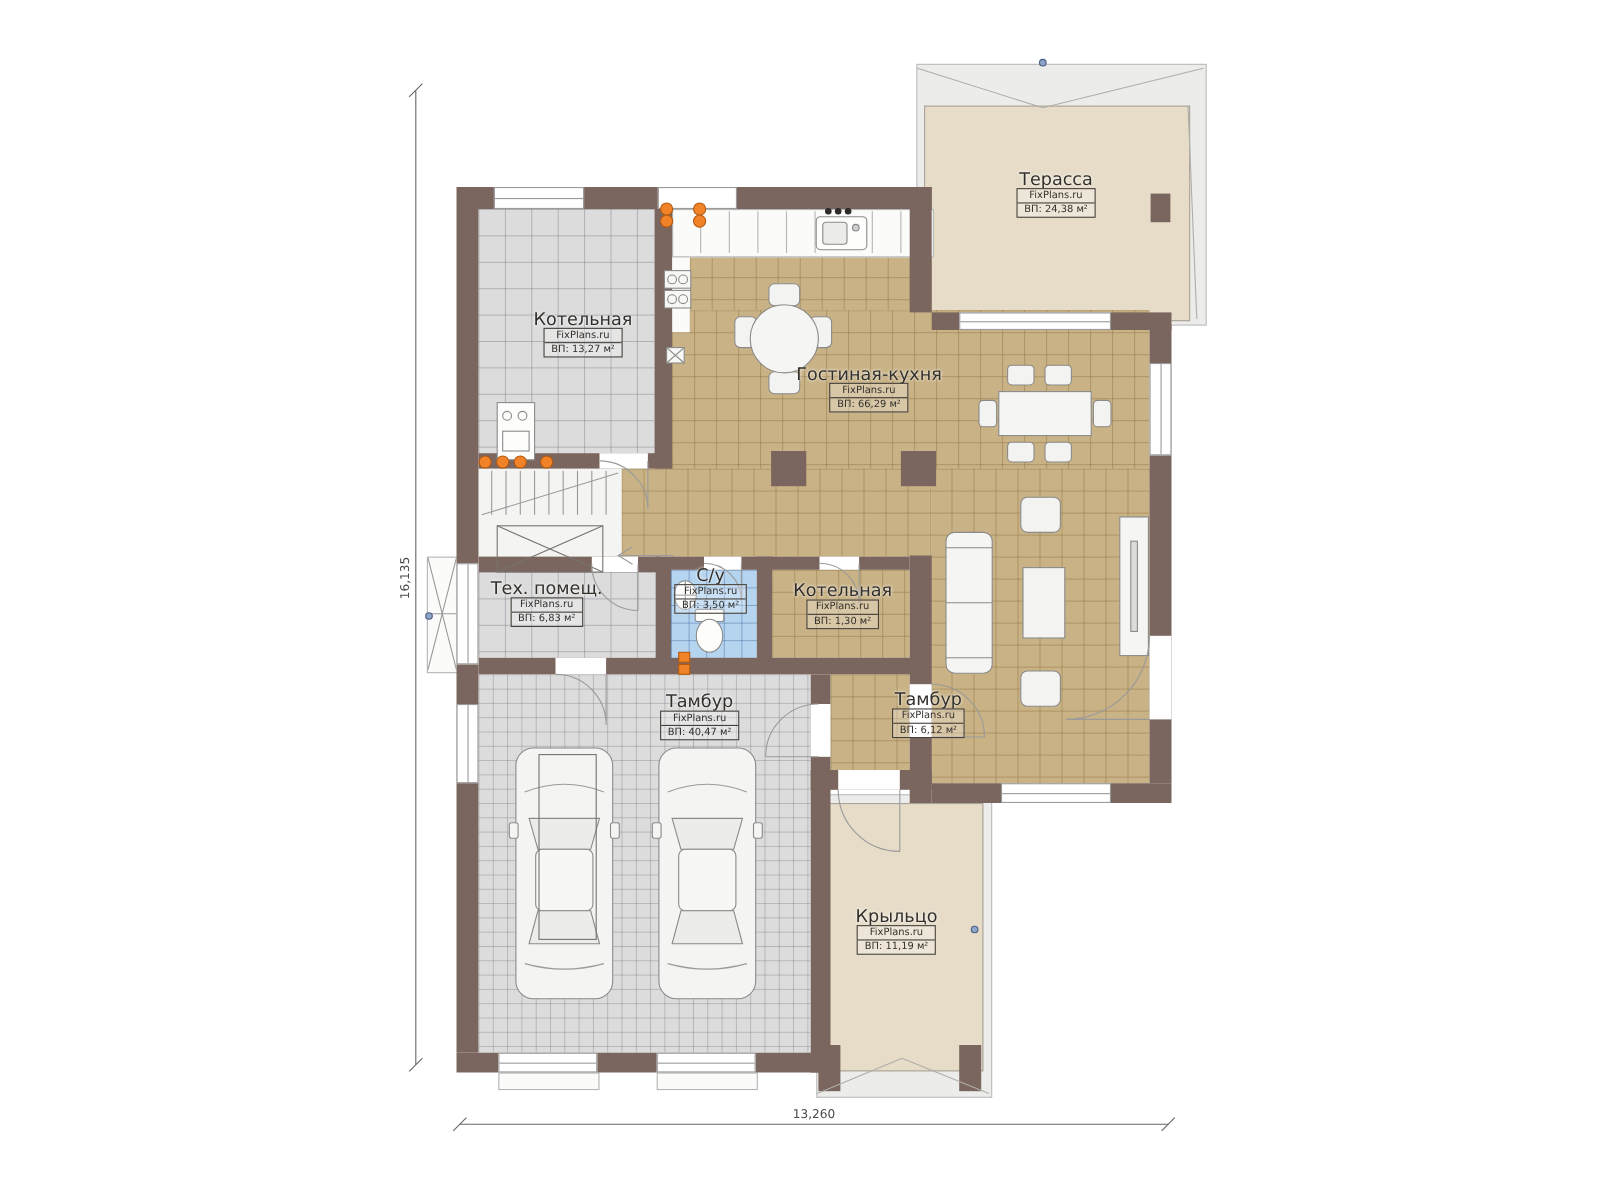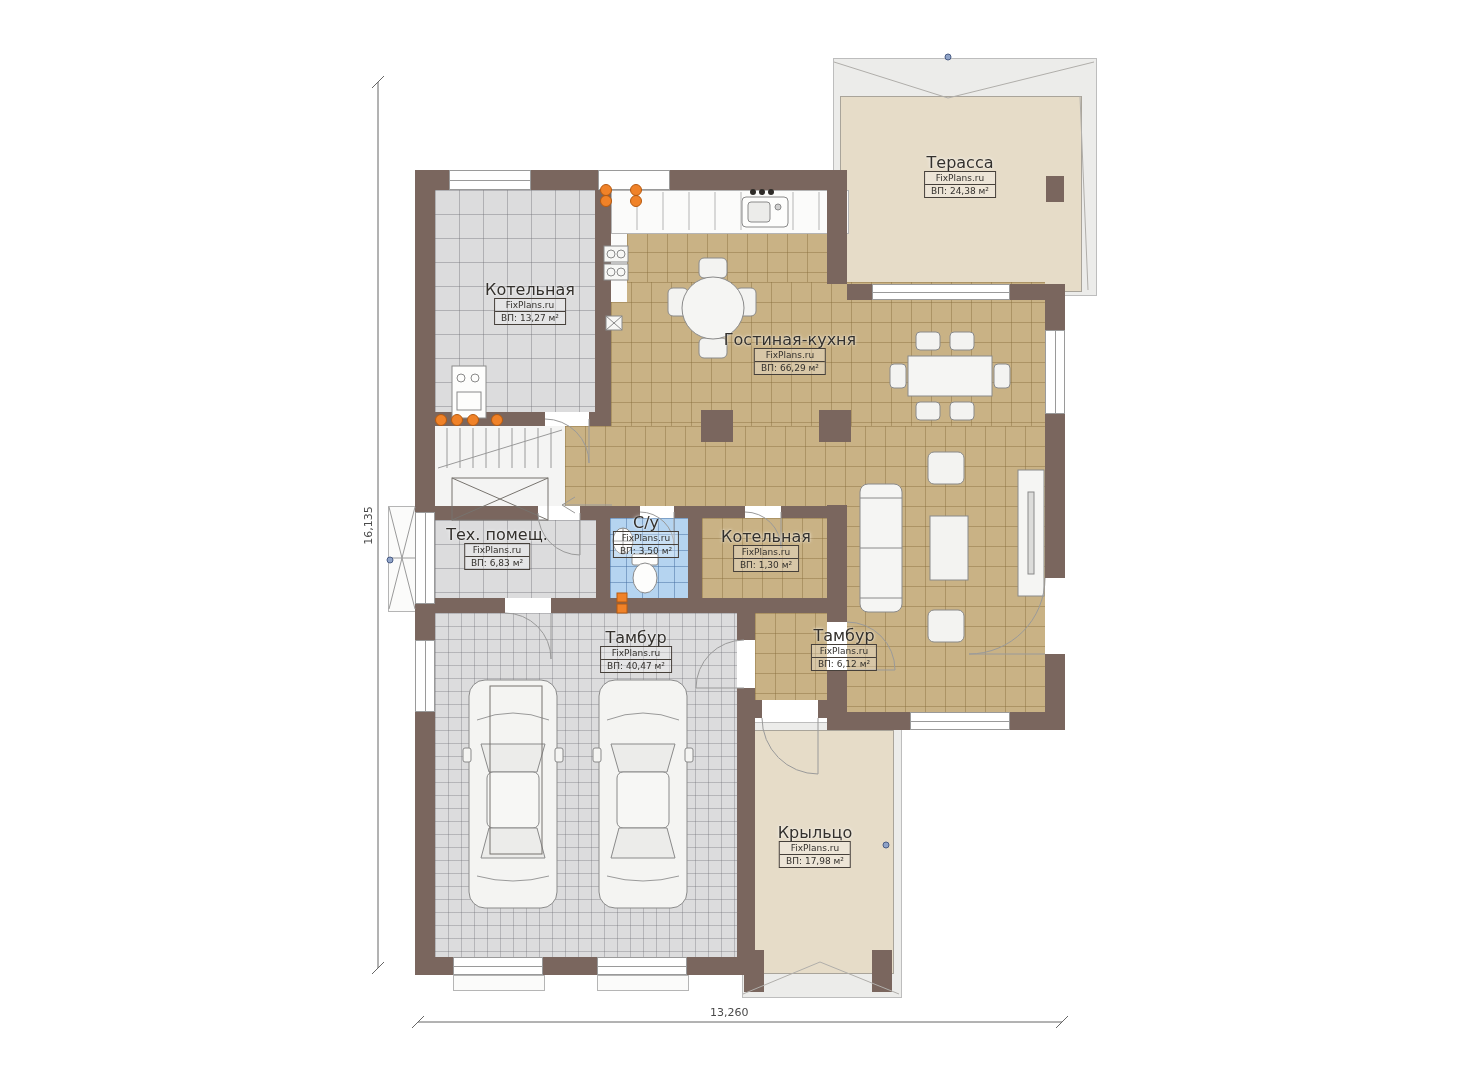--- a/index.html
+++ b/index.html
@@ -319,20 +319,20 @@
     <div class="room-box">
       <div class="row">FixPlans.ru</div>
       <div class="row">ВП: 6,12 м²</div>
     </div>
   </div>
 
   <div class="room-label" style="left:815px;top:826px;">
     <div class="room-name">Крыльцо</div>
     <div class="room-box">
       <div class="row">FixPlans.ru</div>
-      <div class="row">ВП: 17,98 м²</div>
+      <div class="row">ВП: 11,19 м²</div>
     </div>
   </div>
 
   <div class="dim-label dim-v" style="left:336px;top:519px;width:64px;text-align:center;">16,135</div>
-  <div class="dim-label" style="left:710px;top:1006px;width:60px;text-align:left;">13,260</div>
+  <div class="dim-label" style="left:710px;top:1006px;width:60px;text-align:center;">13,260</div>
 
 </div>
 
 </body></html>

